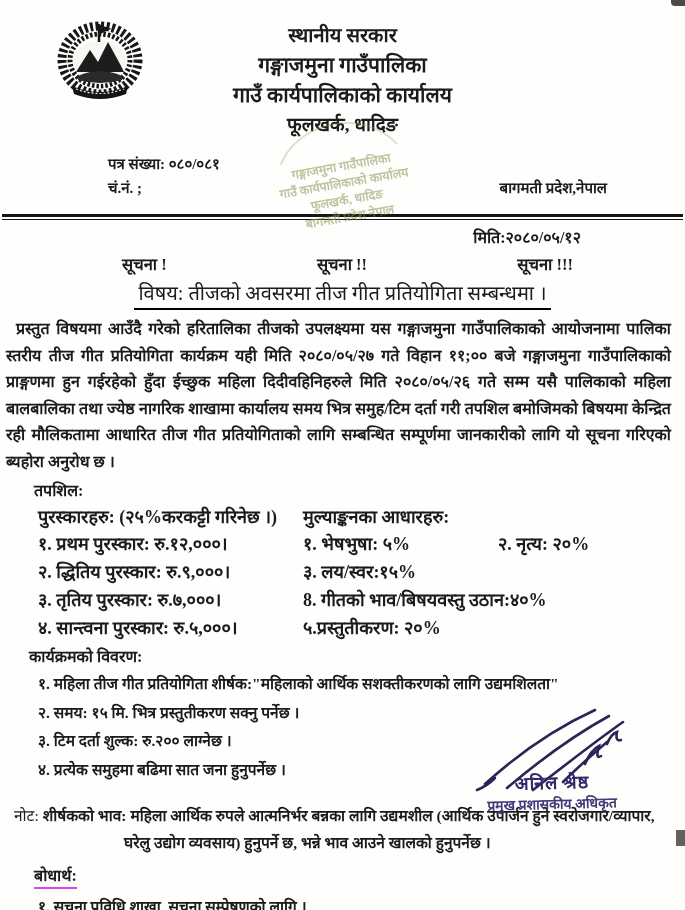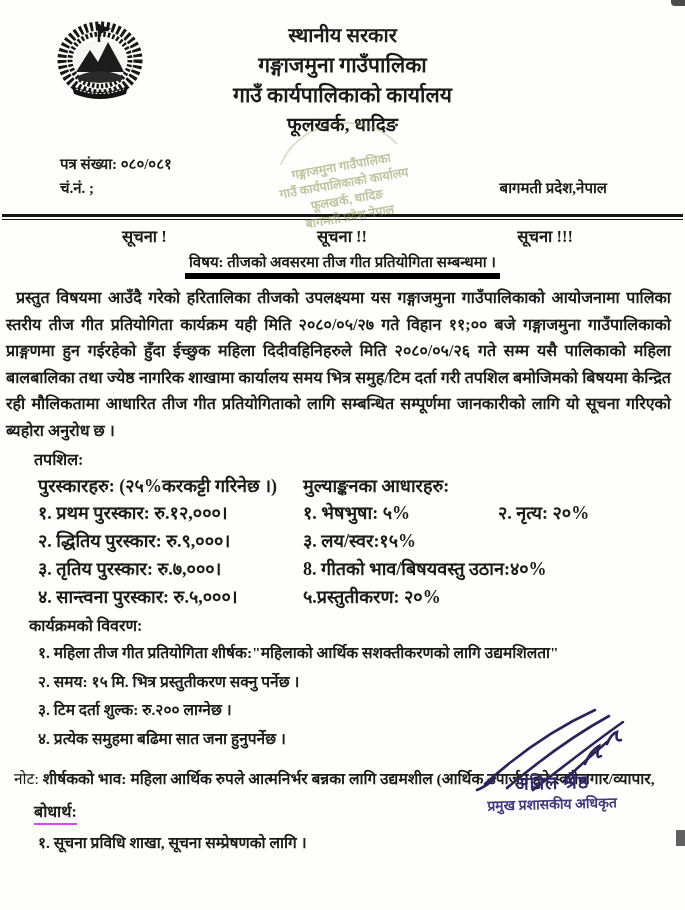--- a/index.html
+++ b/index.html
@@ -19,21 +19,21 @@
   
   .letterhead{position:relative;padding-top:20px;}
   .emblem{position:absolute;left:52px;top:16px;width:96px;height:92px;}
   .head-lines{text-align:center;font-weight:700;line-height:30px;}
   .hl1{font-size:20px;}
   .hl2{font-size:21px;}
   .hl3{font-size:21px;}
   .hl4{font-size:19px;}
 
   .ref-row{display:flex;justify-content:space-between;align-items:flex-end;
-           padding:12px 78px 0 60px;font-size:15px;font-weight:600;}
+           padding:12px 78px 0 60px;font-size:15px;font-weight:600;margin-left:48px;}
   .ref-left div{line-height:24px;}
   .province{line-height:24px;}
 
   
   .round-stamp{
     position:absolute;left:252px;top:130px;width:190px;height:140px;
     color:#8a9655;opacity:.55;transform:rotate(-10deg);
     font-size:12.5px;font-weight:700;text-align:center;line-height:17px;
     pointer-events:none;
   }
@@ -47,41 +47,41 @@
 
   .rule{height:2px;border-top:3px solid #161616;border-bottom:1px solid #161616;}
   .top-rule{margin:14px 2px 0 2px;}
 
   
   .date-line{text-align:right;padding:6px 104px 0 0;font-size:16px;font-weight:600;}
   .notice-row{display:flex;justify-content:space-between;
               padding:4px 112px 0 122px;font-size:16.5px;font-weight:600;}
   .subject-line{text-align:center;margin-top:4px;}
   .subject-line span{
-    display:inline-block;font-size:15px;font-weight:700;
-    border-bottom:6px solid #000000;padding:0 4px 2px 4px;
+    display:inline-block;font-size:20px;font-weight:400;
+    border-bottom:2px solid #000000;padding:0 4px 2px 4px;
   }
 
   
   .body-par{
     margin:6px 14px 0 6px;font-size:16px;font-weight:600;line-height:26.5px;
     text-align:justify;text-indent:10px;
   }
   .tapsil{margin:4px 0 0 34px;font-size:16px;font-weight:700;}
 
   .two-col{display:flex;margin:3px 0 0 38px;font-size:18px;font-weight:600;}
   .col-left{width:265px;}
   .col-right{flex:1;}
   .col-head{font-weight:700;line-height:26px;}
   .li-row{line-height:28px;}
   .crit-pair{display:flex;}
   .crit-pair .p1{width:195px;}
 
   .section-head{margin:2px 0 0 29px;font-size:16px;font-weight:700;line-height:26px;}
-  .program-list{margin:0 0 12px 38px;font-size:15.5px;font-weight:600;}
+  .program-list{margin:0 0 18px 38px;font-size:15.5px;font-weight:600;}
   .program-list .li-row{line-height:28.5px;}
 
   .note-block{margin:12px 14px 0 14px;font-size:15.5px;font-weight:600;line-height:27px;}
   .note-l1 .note-label{font-weight:400;}
   .note-l2{padding-left:110px;}
 
   .bodharth-head{margin:8px 0 0 34px;font-size:16px;font-weight:700;}
   .bodharth-head span{display:inline-block;border-bottom:2px solid #d946ef;padding-bottom:1px;}
   .bodharth-list{margin:4px 0 0 38px;font-size:15.5px;font-weight:600;}
   .bodharth-list .li-row{line-height:28px;}
@@ -144,20 +144,21 @@
     <div class="stamp-text">
       <div>गङ्गाजमुना गाउँपालिका</div>
       <div>गाउँ कार्यपालिकाको कार्यालय</div>
       <div>फूलखर्क, धादिङ</div>
       <div>बागमती प्रदेश नेपाल</div>
     </div>
   </div>
 
   <div class="rule top-rule"></div>
 
+  <div class="date-line">मिति:२०८०/०५/१२</div>
 
   <div class="notice-row">
     <span>सूचना !</span>
     <span>सूचना !!</span>
     <span>सूचना !!!</span>
   </div>
 
   <div class="subject-line">
     <span>विषय: तीजको अवसरमा तीज गीत प्रतियोगिता सम्बन्धमा ।</span>
   </div>
@@ -189,20 +190,21 @@
   <div class="section-head">कार्यक्रमको विवरण:</div>
   <div class="program-list">
     <div class="li-row">१. महिला तीज गीत प्रतियोगिता शीर्षक:"महिलाको आर्थिक सशक्तीकरणको लागि उद्यमशिलता"</div>
     <div class="li-row">२. समय: १५ मि. भित्र प्रस्तुतीकरण सक्नु पर्नेछ ।</div>
     <div class="li-row">३. टिम दर्ता शुल्क: रु.२०० लाग्नेछ ।</div>
     <div class="li-row">४. प्रत्येक समुहमा बढिमा सात जना हुनुपर्नेछ ।</div>
   </div>
 
   <div class="note-block">
     <div class="note-l1"><span class="note-label">नोट:</span><span> शीर्षकको भाव: महिला आर्थिक रुपले आत्मनिर्भर बन्नका लागि उद्यमशील (आर्थिक उपार्जन हुने स्वरोजगार/व्यापार,</span></div>
+    <div class="note-l2">घरेलु उद्योग व्यवसाय) हुनुपर्ने छ, भन्ने भाव आउने खालको हुनुपर्नेछ ।</div>
   </div>
 
   <div class="bodharth-head">
     <span>बोधार्थ:</span>
   </div>
   <div class="bodharth-list">
     <div class="li-row">१. सूचना प्रविधि शाखा, सूचना सम्प्रेषणको लागि ।</div>
 
   </div>
 

